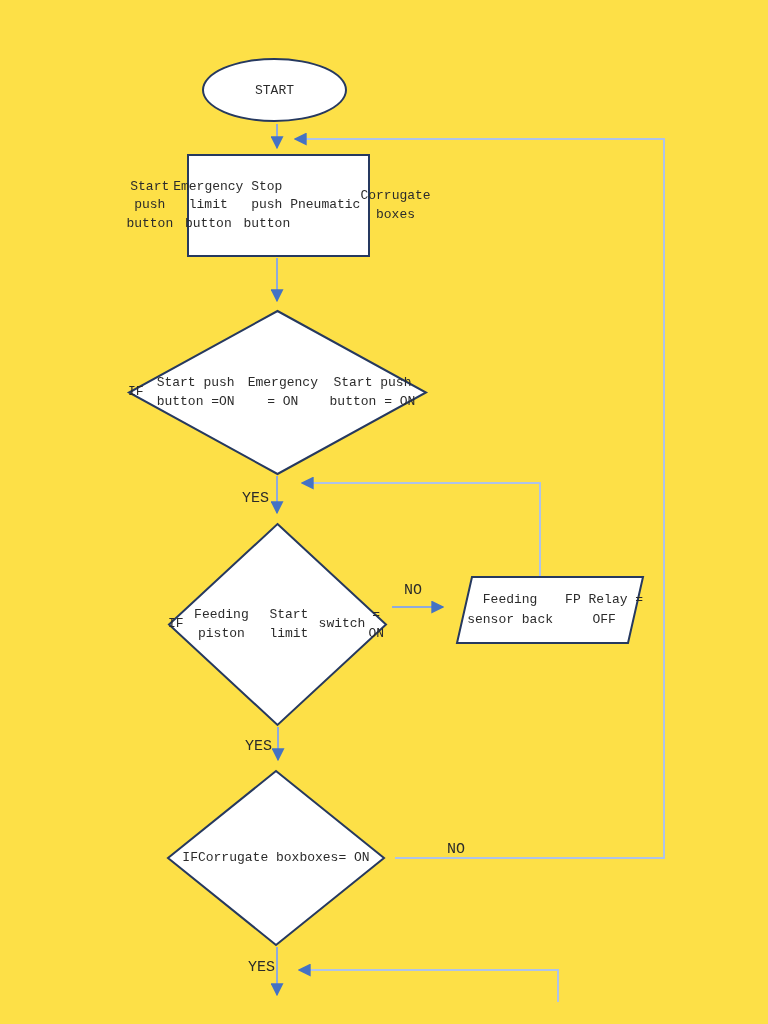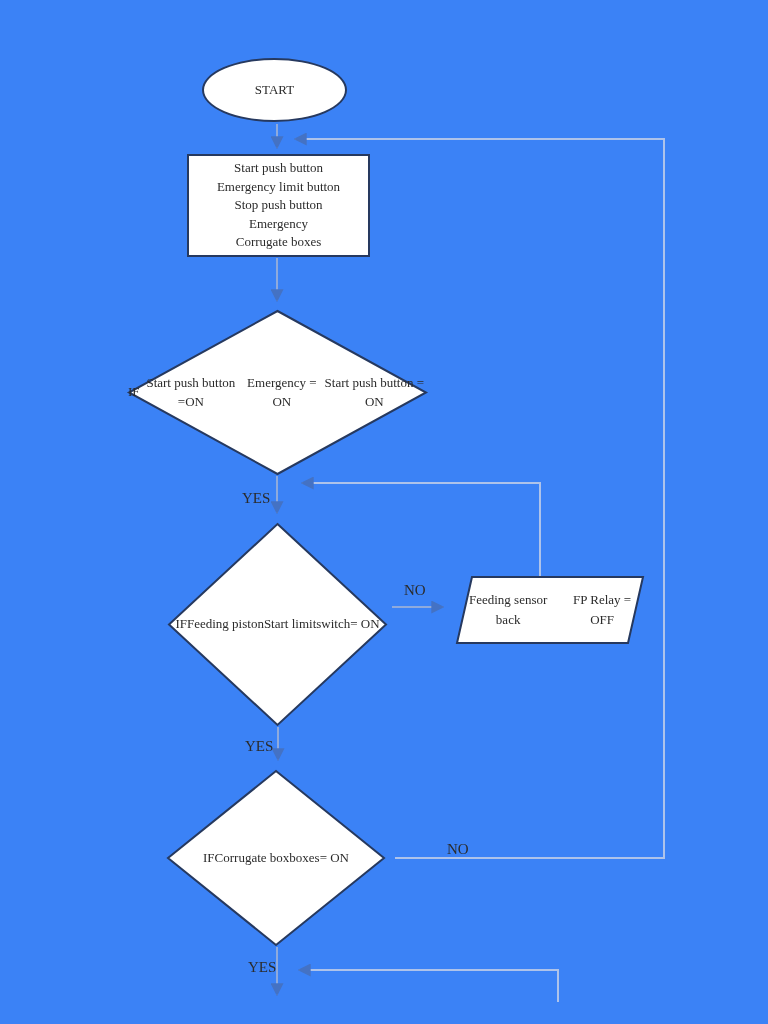--- a/index.html
+++ b/index.html
@@ -4,39 +4,39 @@
 <style>
   :root{
     --shape-border:#26395f;
     --arrow-head:#4472c4;
     --arrow-stem:#8faadc;
     --loop-line:#aec3ea;
     --text:#2b2b2b;
   }
   html,body{margin:0;padding:0;background:#fff;}
   .canvas{
-    position:relative;width:768px;height:1024px;background:#3b82f6;overflow:hidden;
-    font-family:Liberation Serif, serif;color:var(--text);
+    position:relative;width:768px;height:1024px;background:#fde047;overflow:hidden;
+    font-family:Liberation Mono, monospace;color:var(--text);
   }
   .layer{position:absolute;left:0;top:0;width:768px;height:1024px;}
   .node{position:absolute;}
   .node svg{position:absolute;left:0;top:0;width:100%;height:100%;overflow:visible;}
   .node-text{
     position:absolute;inset:0;display:flex;flex-direction:row;
     align-items:center;justify-content:center;text-align:center;
     font-size:13px;line-height:18.5px;color:var(--text);
   }
   .terminator{
     border:2px solid var(--shape-border);border-radius:50%;
     display:flex;align-items:center;justify-content:center;
     font-size:13px;background:#fff;box-sizing:border-box;
   }
   .process{
     border:2px solid var(--shape-border);background:#fff;box-sizing:border-box;
-    display:flex;flex-direction:column;align-items:center;justify-content:center;
+    display:flex;flex-direction:row;align-items:center;justify-content:center;
     text-align:center;font-size:13px;line-height:18.5px;
   }
   polygon.shape{fill:#ffffff;stroke:var(--shape-border);stroke-width:2;stroke-linejoin:miter;}
   path.stem{stroke:var(--arrow-stem);stroke-width:2;fill:none;}
   path.loop{stroke:var(--loop-line);stroke-width:2;fill:none;}
   #ah path{fill:var(--arrow-head);}
   .edge-label{position:absolute;font-size:15px;color:var(--text);}
 </style>
 </head>
 <body style="background: rgb(255, 255, 255);">
@@ -63,21 +63,21 @@
   </svg>
 
   <div class="node terminator" style="left:202px;top:58px;width:145px;height:64px;">
     <span>START</span>
   </div>
 
   <div class="node process" style="left:187px;top:154px;width:183px;height:103px;">
     <div>Start push button</div>
     <div>Emergency limit button</div>
     <div>Stop push button</div>
-    <div>Emergency</div>
+    <div>Pneumatic</div>
     <div>Corrugate boxes</div>
   </div>
 
   <div class="node" style="left:128px;top:310px;width:299px;height:165px;">
     <svg viewBox="0 0 299 165">
       <polygon class="shape" points="149.5,1 298,82.5 149.5,164 1,82.5"></polygon>
     </svg>
     <div class="node-text">
       <div>IF</div>
       <div>Start push button =ON</div>

